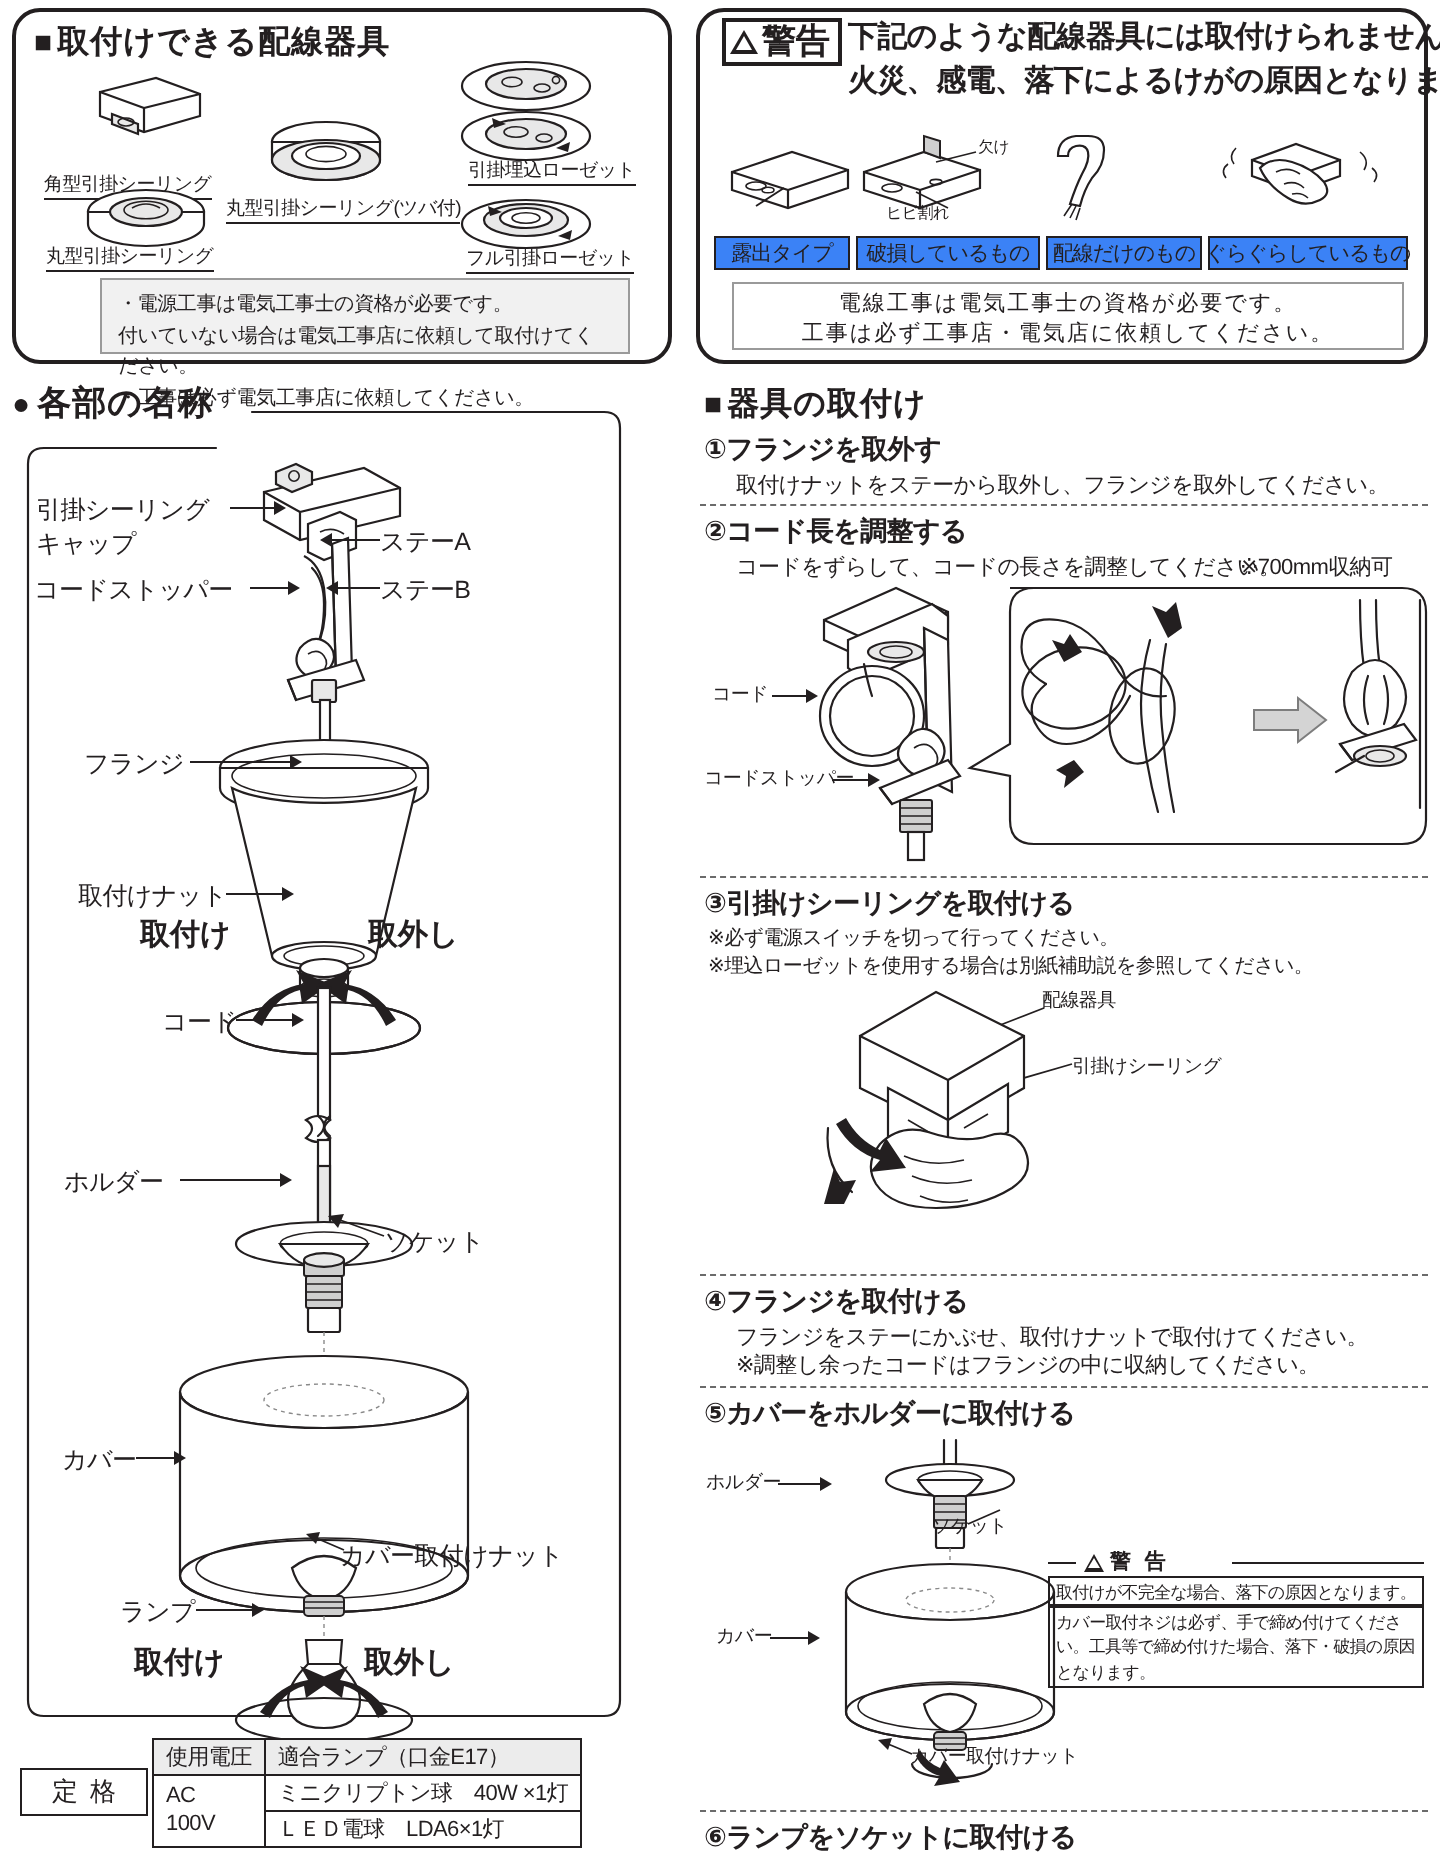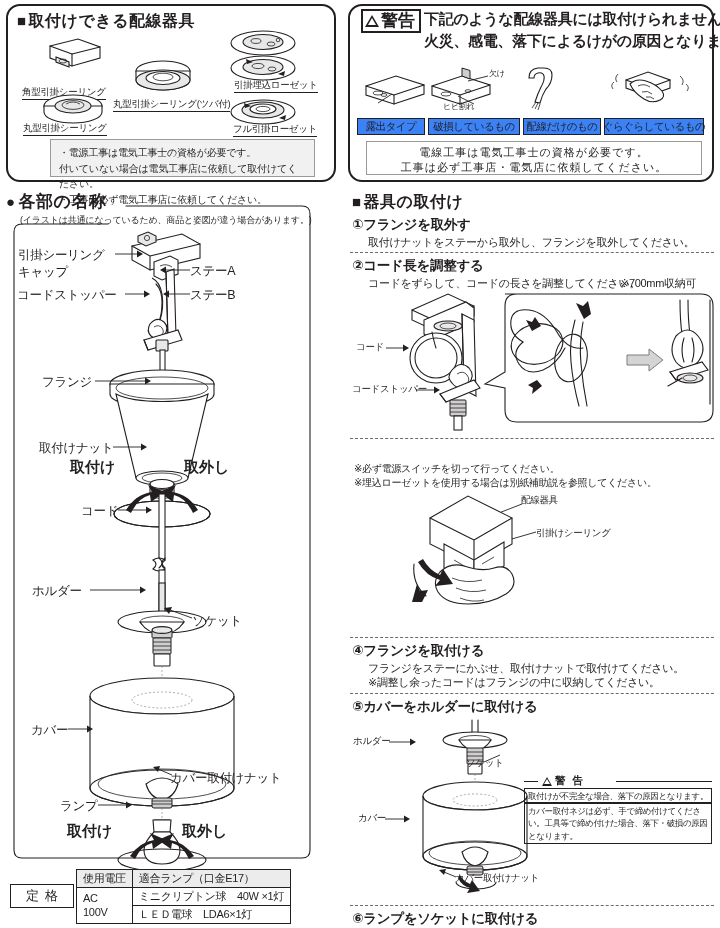--- a/index.html
+++ b/index.html
@@ -318,21 +318,20 @@
   </div>
 
   <div class="abs h-cir" style="left:6px;top:190px;">各部の名称</div>
 
   <div class="abs" style="left:8px;top:200px;width:308px;height:672px;">
     <svg width="308" height="672" viewBox="0 0 308 672">
       <path class="ink" d="M118 6 L294 6 q8 0 8 8 L302 650 q0 8 -8 8 L14 658 q-8 0 -8 -8 L6 32 q0 -8 8 -8 L100 24"></path>
     </svg>
   </div>
 
-  <div class="abs note-sm" style="left:20px;top:214px;">(イラストは共通になっているため、商品と姿図が違う場合があります。)</div>
 
   <div class="abs" style="left:14px;top:228px;">
     <svg width="296" height="636" viewBox="0 0 296 636">
 
       <path class="fillw" d="M118 18 L168 6 L186 16 L186 30 L136 42 L118 32 Z"></path>
       <path class="ink" d="M118 18 L136 28 L136 42 M136 28 L186 16"></path>
       <path class="fillg" d="M124 8 L134 4 L142 8 L142 14 L132 18 L124 14 Z"></path>
       <circle class="ink-t" cx="133" cy="10" r="2.6"></circle>
 
       <path class="fillw" d="M140 34 L156 28 L164 32 L164 46 L148 52 L140 48 Z"></path>
@@ -630,20 +629,23 @@
       <path class="ink" d="M2 72 L8 80"></path>
       <ellipse class="fillg" cx="22" cy="78" rx="13" ry="5"></ellipse>
       <ellipse class="ink-t" cx="22" cy="78" rx="7" ry="3"></ellipse>
       <path class="ink" d="M0 86 L14 78"></path>
       <path class="ink" d="M42 0 L42 104"></path>
     </svg>
   </div>
 
   <div class="dash" style="left:350px;top:438px;width:364px;"></div>
 
+  <div class="step-t" style="left:352px;top:443px;">
+    <span>③</span><span>引掛けシーリングを取付ける</span>
+  </div>
   <div class="step-b" style="left:354px;top:462px;font-size:10px;">※必ず電源スイッチを切って行ってください。</div>
   <div class="step-b" style="left:354px;top:476px;font-size:10px;">※埋込ローゼットを使用する場合は別紙補助説を参照してください。</div>
 
   <div class="abs lbl" style="left:521px;top:494px;">配線器具</div>
   <div class="abs" style="left:478px;top:502px;">
     <svg width="44" height="18" viewBox="0 0 44 18">
         <path class="leader" d="M44 2 L8 16"></path>
       </svg>
   </div>
   <div class="abs lbl" style="left:536px;top:527px;">引掛けシーリング</div>

